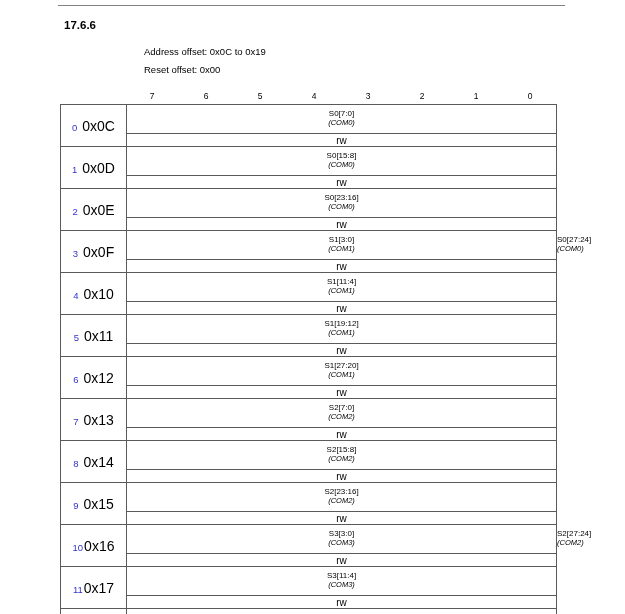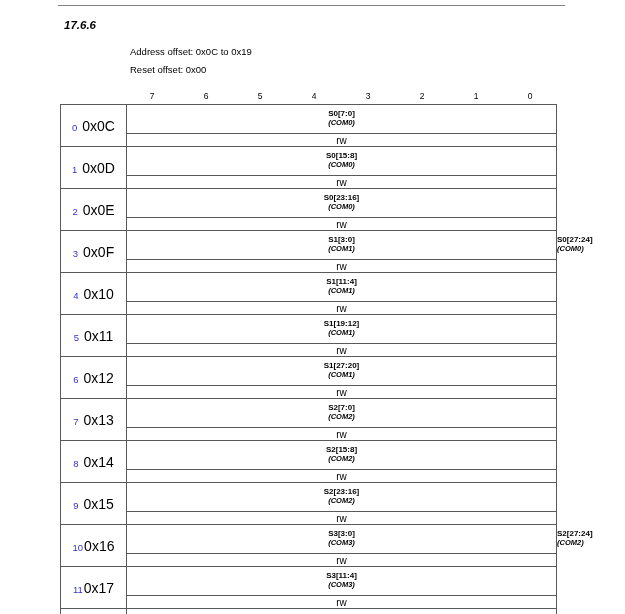--- a/index.html
+++ b/index.html
@@ -27,40 +27,39 @@
     border-top: 1.5px solid #808080;
   }
 
   
   .heading-row {
     position: absolute;
     left: 0;
     top: 19px;
     width: 625px;
     height: 20px;
-    font-style: italic;
   }
   .sec-num {
     position: absolute;
     left: 64px;
     top: 0;
     font-size: 11.5px;
     font-weight: bold;
     letter-spacing: 0px;
   }
   .sec-title {
     position: absolute;
     left: 130px;
     top: 0;
     font-size: 12.5px;
     font-weight: bold;
   }
   .meta-line {
     position: absolute;
-    left: 130px;
+    left: 144px;
     font-size: 9.5px;
     color: #000;
   }
   .meta-offset { top: 46px; }
   .meta-reset  { top: 64px; }
 
   
   .bit-header {
     position: absolute;
     left: 125px;
@@ -105,21 +104,20 @@
   .idx-wide { margin-right: 5px; }
   .idx-tight { margin-right: 1px; }
   .addr {
     color: #000000;
     font-size: 14px;
   }
   .field-cell {
     height: 28px;
     text-align: center;
     line-height: 1.12;
-    font-weight: bold;
   }
   .field-name {
     font-size: 8px;
     color: #000;
     display: block;
   }
   .field-com {
     font-size: 7.5px;
     font-style: italic;
     color: #000;

